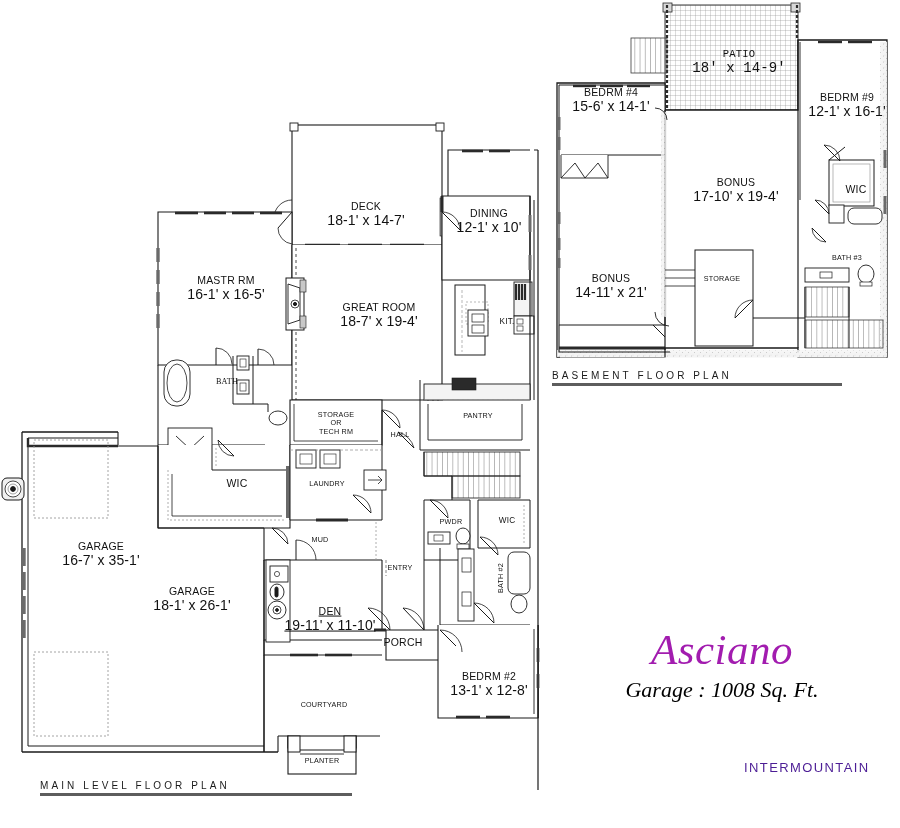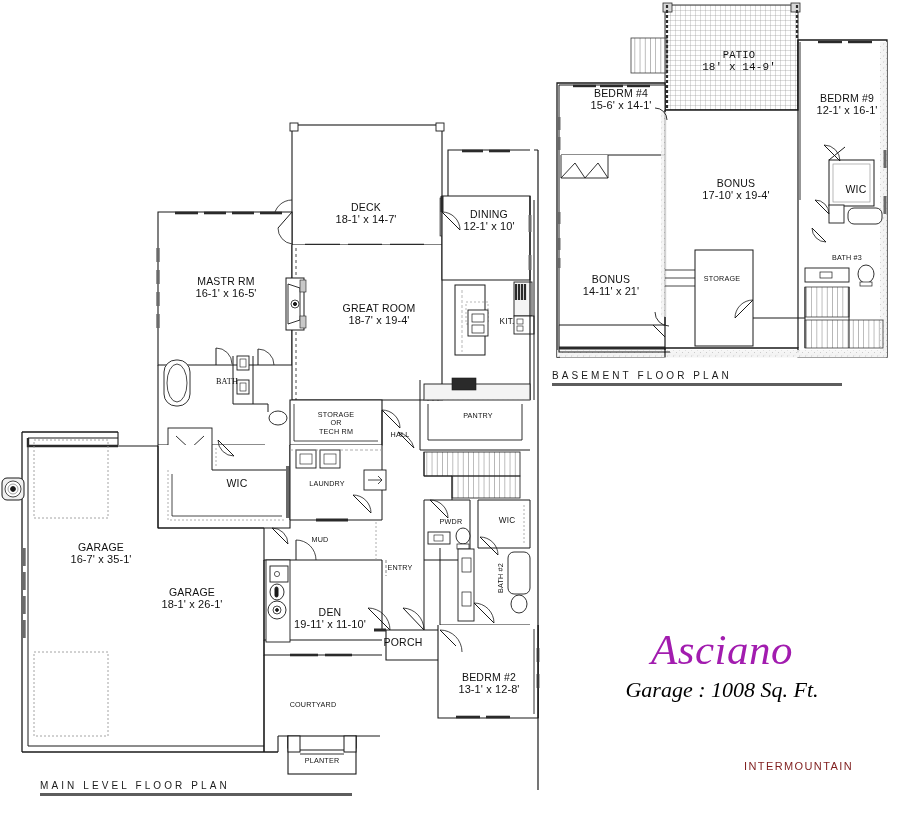--- a/index.html
+++ b/index.html
@@ -14,21 +14,21 @@
     position:absolute;
     font-family:"Liberation Sans","DejaVu Sans",sans-serif;
     color:#111;
     text-align:center;
     white-space:nowrap;
     transform:translate(-50%,-50%);
     line-height:1.18;
     pointer-events:none;
   }
   .lbl .rname{display:block;font-size:10.5px;letter-spacing:.2px;}
-  .lbl .rdim{display:block;font-size:11px;letter-spacing:.1px;}
+  .lbl .rdim{display:block;font-size:14px;letter-spacing:.1px;}
   .lbl.sm .rname{font-size:8.2px;}
   .lbl.xs .rname{font-size:7.2px;}
   .lbl.rot{transform:translate(-50%,-50%) rotate(-90deg);}
 
   .plantitle{
     position:absolute;
     font-size:10px;
     letter-spacing:3.1px;
     color:#1a1a1a;
     white-space:nowrap;
@@ -43,21 +43,21 @@
     font-style:italic;font-weight:400;
     font-size:43px;line-height:1.02;color:#a21caf;letter-spacing:.5px;
   }
   #titleblock .hline{
     font-family:"Liberation Serif","DejaVu Serif",serif;
     font-style:italic;font-size:22px;line-height:1.28;color:#000;
     margin-top:4px;white-space:nowrap;
   }
   #watermark{
     position:absolute;left:744px;top:760px;
-    font-size:11px;letter-spacing:1.4px;color:#7f1d1d;
+    font-size:13px;letter-spacing:1.4px;color:#4c1d95;
     white-space:nowrap;
   }
 </style>
 </head>
 <body>
 
 <svg id="sheet" viewBox="0 0 900 828" xmlns="http://www.w3.org/2000/svg">
   <defs>
     <pattern id="hatchV" width="4" height="4" patternUnits="userSpaceOnUse">
       <path d="M0,0 L0,4" stroke="#7a7a7a" stroke-width="0.7"></path>
@@ -490,44 +490,44 @@
       <span class="rname">ENTRY</span>
     </div>
     <div class="lbl" style="left: 101px; top: 554px;">
       <span class="rname">GARAGE</span>
       <span class="rdim">16-7' x 35-1'</span>
     </div>
     <div class="lbl" style="left: 192px; top: 599px;">
       <span class="rname">GARAGE</span>
       <span class="rdim">18-1' x 26-1'</span>
     </div>
-    <div class="lbl" style="left: 330px; top: 619px;">
+    <div class="lbl" style="left: 330px; top: 619px; text-decoration: underline;">
       <span class="rname">DEN</span>
       <span class="rdim">19-11' x 11-10'</span>
     </div>
     <div class="lbl" style="left: 403px; top: 642px;">
       <span class="rname">PORCH</span>
     </div>
     <div class="lbl" style="left: 489px; top: 672px; margin-top: 12px;">
       <span class="rname">BEDRM #2</span>
       <span class="rdim">13-1' x 12-8'</span>
     </div>
-    <div class="lbl xs" style="left: 302px; top: 705px; padding-left: 22px;">
+    <div class="lbl xs" style="left: 313px; top: 705px; padding-left: 22px;">
       <span class="rname">COURTYARD</span>
     </div>
     <div class="lbl xs" style="left: 322px; top: 761px;">
       <span class="rname">PLANTER</span>
     </div>
   </div>
 <div id="basement-labels">
     <div class="lbl" style="left: 739px; top: 62px; font-family: Liberation Mono, monospace;">
       <span class="rname">PATIO</span>
       <span class="rdim">18' x 14-9'</span>
     </div>
-    <div class="lbl" style="left: 611px; top: 100px; margin-left: 10px;">
+    <div class="lbl" style="left: 611px; top: 100px;">
       <span class="rname">BEDRM #4</span>
       <span class="rdim">15-6' x 14-1'</span>
     </div>
     <div class="lbl" style="left: 847px; top: 105px;">
       <span class="rname">BEDRM #9</span>
       <span class="rdim">12-1' x 16-1'</span>
     </div>
     <div class="lbl" style="left: 736px; top: 190px;">
       <span class="rname">BONUS</span>
       <span class="rdim">17-10' x 19-4'</span>

